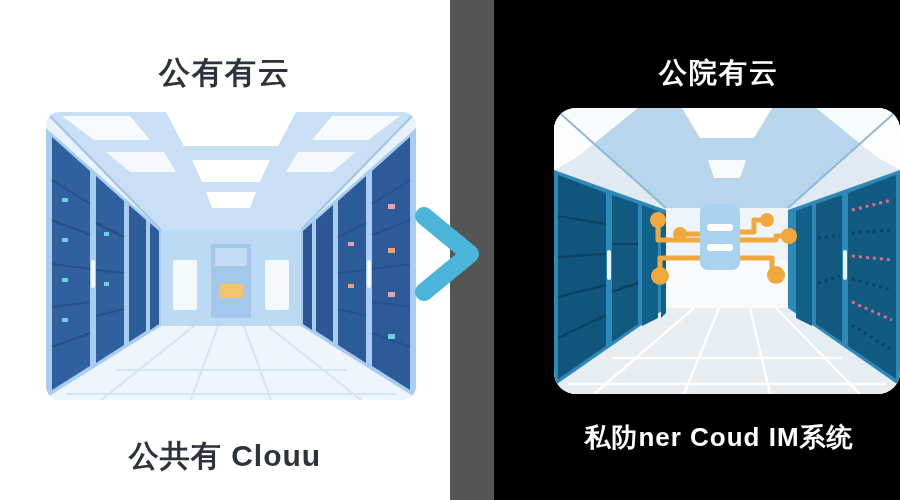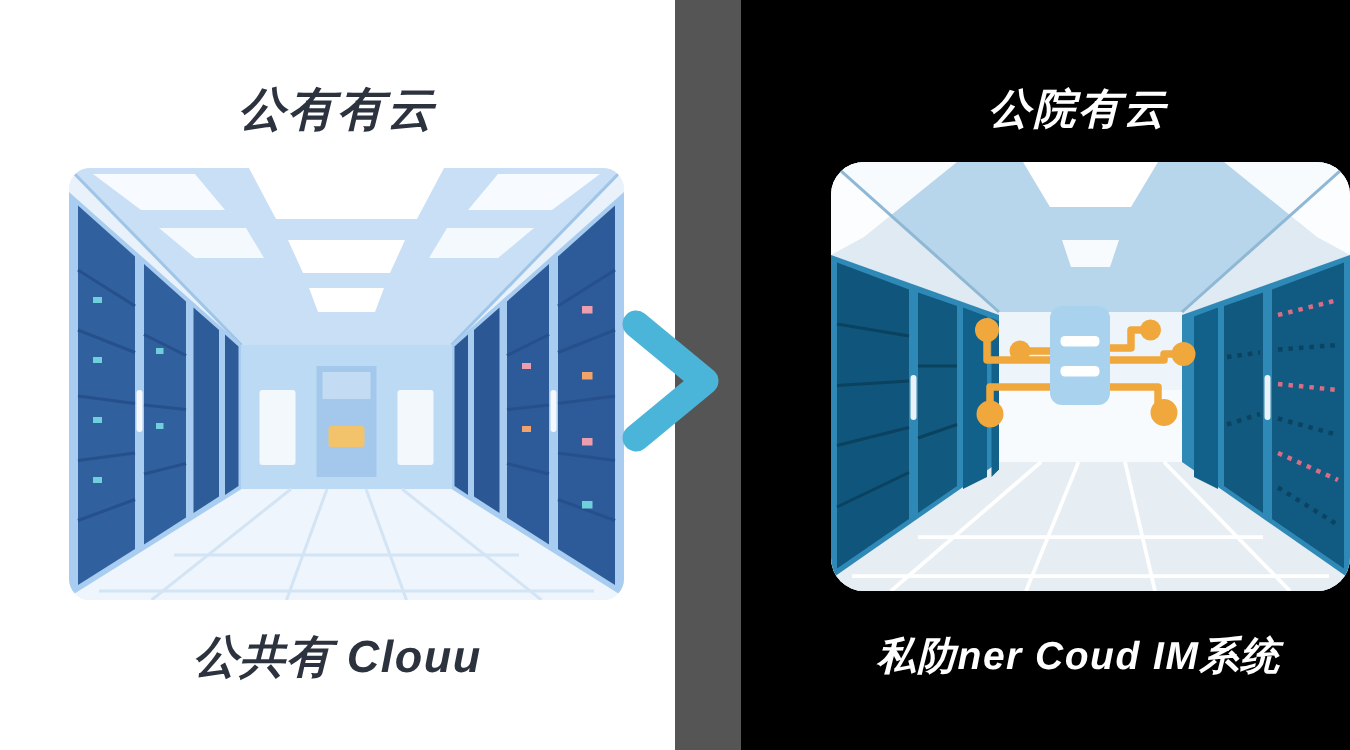--- a/index.html
+++ b/index.html
@@ -1,34 +1,33 @@
 <!DOCTYPE html>
 <html><head>
 <meta charset="utf-8">
 <style>
   html,body{margin:0;padding:0;background:#555;}
   .canvas{
     position:relative;width:900px;height:500px;overflow:hidden;
     font-family:"Liberation Sans","DejaVu Sans",sans-serif;
-    font-style:italic;
   }
   .panel{position:absolute;top:0;height:500px;width:450px;}
   .panel-left{left:0;background:#ffffff;}
   .panel-right{left:450px;background:#000000;margin-left:44px;}
   .panel-title{
     position:absolute;left:0;width:100%;text-align:center;
     font-weight:700;letter-spacing:2px;white-space:nowrap;
   }
   .panel-left .panel-title{top:52px;font-size:31px;color:#2c333e;}
   .panel-right .panel-title{top:54px;font-size:28px;color:#ffffff;}
   .panel-caption{
     position:absolute;left:0;width:100%;text-align:center;
     font-weight:700;white-space:nowrap;
   }
-  .panel-left .panel-caption{top:418px;font-size:30px;color:#2c333e;letter-spacing:1px;}
+  .panel-left .panel-caption{top:436px;font-size:30px;color:#2c333e;letter-spacing:1px;}
   .panel-right .panel-caption{top:420px;font-size:26px;color:#ffffff;letter-spacing:1px;}
   .card{position:absolute;overflow:hidden;}
   .card-left{top:112px;left:46px;width:370px;height:288px;border-radius:14px;background:#e9f2fb;}
   .card-right{top:108px;left:60px;width:346px;height:286px;border-radius:22px;background:#dfeaf3;}
   .card svg{display:block;width:100%;height:100%;}
   .transform-arrow{position:absolute;left:408px;top:202px;width:84px;height:104px;}
 </style>
 </head>
 <body>
 

